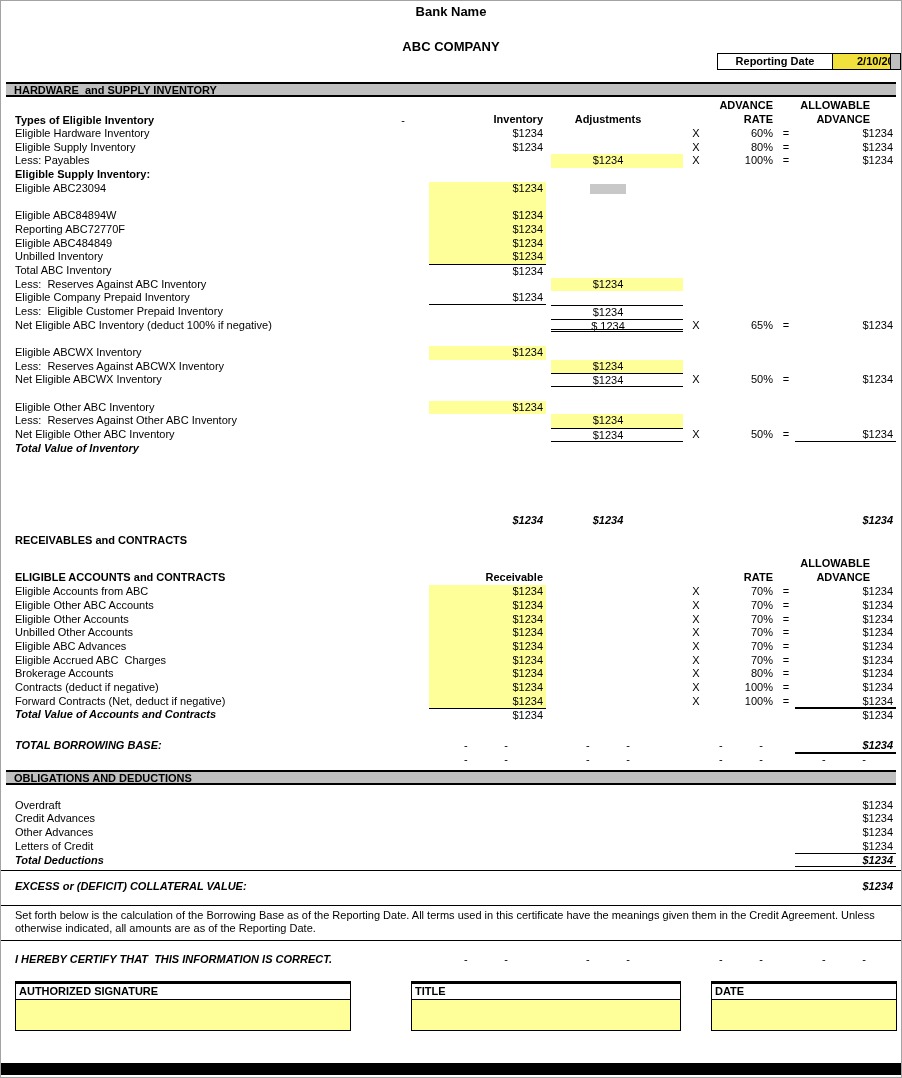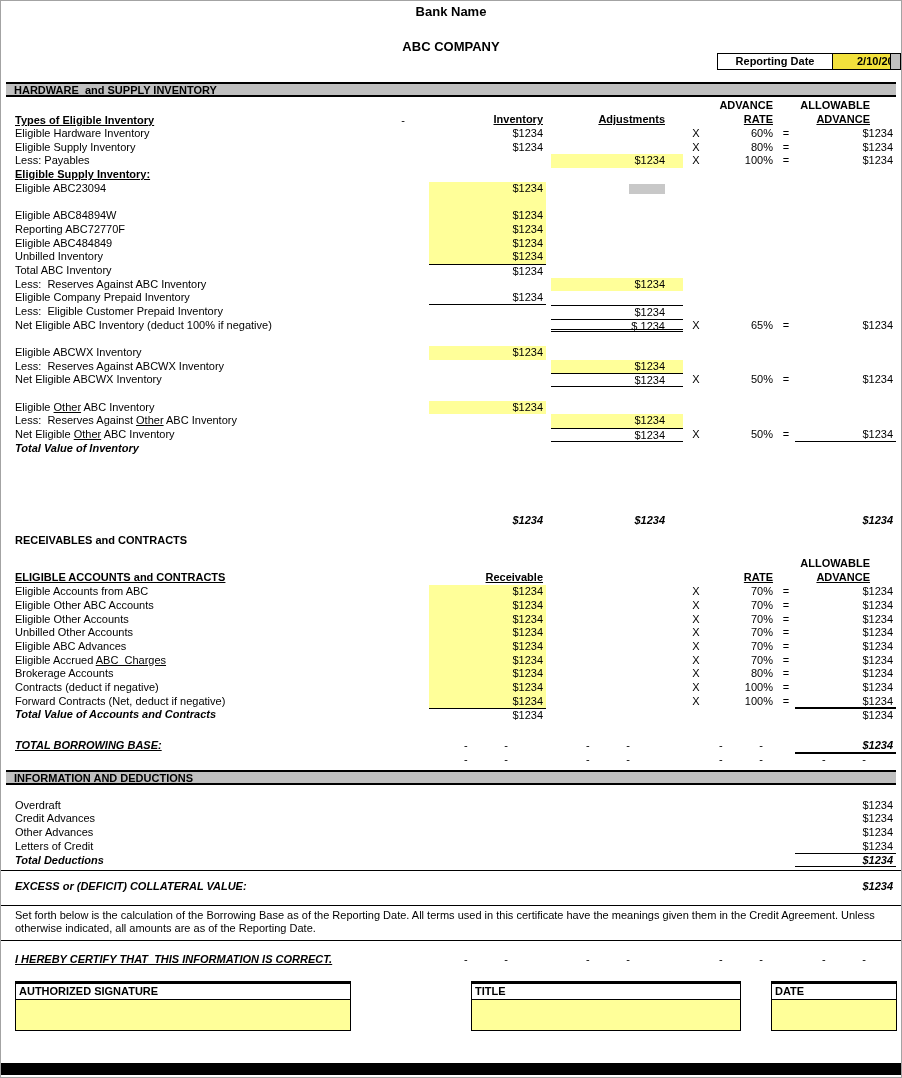--- a/index.html
+++ b/index.html
@@ -14,53 +14,53 @@
   .repcap{width:10px;border:1px solid #000;border-left:none;background:#BFBFBF;}
   .secbar{margin:28px 5px 0 5px;height:15px;line-height:12px;background:#BFBFBF;
           border-top:2px solid #000;border-bottom:2px solid #000;font-weight:bold;padding-left:8px;}
   .secbar2{margin-top:4px;}
   .row{display:flex;height:13.7px;line-height:13.4px;padding:0 5px 0 14px;}
   .hdrA{margin-top:2px;height:13px;}
   .hdrB{height:15px;line-height:14px;}
   .c-label{flex:0 0 414px;white-space:pre;overflow:hidden;}
   .c-inv{flex:0 0 117px;text-align:right;padding-right:3px;}
   .c-gap{flex:0 0 5px;}
-  .c-adj{flex:0 0 132px;text-align:right;padding-right:18px;}
+  .c-adj{flex:0 0 132px;text-align:center;padding-right:18px;}
   .c-x{flex:0 0 26px;text-align:center;}
   .c-rate{flex:0 0 68px;text-align:right;padding-right:4px;}
   .c-eq{flex:0 0 18px;text-align:center;}
   .c-adv{flex:1;text-align:right;padding-right:3px;}
   .hdr-adv{padding-right:26px;}
   .y{background:#FFFF99;}
   .bt{border-top:1px solid #000;}
   .bb{border-bottom:1px solid #000;}
   .bb2{border-bottom:2px solid #000;}
   .bdbl{border-bottom:3px double #000;}
   .bold{font-weight:bold;}
   .bi{font-weight:bold;font-style:italic;}
-  .u{text-decoration:underline;}
+  .u{}
   .pre{white-space:pre;}
   .graybox{display:inline-block;width:36px;height:10px;background:#C8C8C8;vertical-align:middle;}
   .hdr-label{display:flex;justify-content:space-between;align-items:flex-end;padding-right:24px;}
   .hdr-dash{font-weight:normal;}
   .spacer50{height:58px;}
   .heading-recv{padding-left:14px;margin-top:6px;font-weight:bold;height:14px;line-height:14px;}
   .dashes{white-space:pre;text-align:center;font-weight:normal;font-style:normal;}
   .tbbrow{margin-top:16px;height:16px;line-height:14px;}
   .dashrow{height:12px;line-height:11px;}
   .hr{border-top:1px solid #000;}
   .hr-a{margin-top:3px;}
   .hr-b{margin-top:10px;}
   .hr-c{margin-top:2px;}
   .excessrow{margin-top:9px;height:15px;}
   .para{padding:3px 10px 3px 14px;line-height:13px;}
   .certrow{margin-top:12px;height:15px;}
   .sigrow{display:flex;margin-top:13px;padding:0 4px 0 14px;}
   .sigblock{border:1px solid #000;border-top:3px solid #000;background:#fff;}
-  .sig1{width:336px;margin-right:120px;}
+  .sig1{width:336px;margin-right:60px;}
   .sig2{width:270px;margin-right:30px;}
   .sig3{flex:1;}
   .siglabel{font-weight:bold;height:16px;line-height:15px;padding-left:3px;border-bottom:1px solid #000;}
   .siginput{height:30px;background:#FFFF99;}
   .bottombar{position:absolute;left:0;right:0;bottom:2px;height:12px;background:#000;}
 </style>
 </head>
 <body>
 
 <div class="page">
@@ -496,21 +496,21 @@
     <div class="c-label"></div>
     <div class="c-inv dashes">-            -</div>
     <div class="c-gap"></div>
     <div class="c-adj dashes">-            -</div>
     <div class="c-x"></div>
     <div class="c-rate dashes">-            -</div>
     <div class="c-eq"></div>
     <div class="c-adv dashes">-            -</div>
   </div>
 
-  <div class="secbar secbar2"><span>INFORMATION AND DEDUCTIONS</span></div>
+  <div class="secbar secbar2"><span>OBLIGATIONS AND DEDUCTIONS</span></div>
 
   <div id="obl-rows">
       <div class="row">
         <div class="c-inv"></div>
         <div class="c-gap"></div>
         <div class="c-adj"></div>
         <div class="c-x"></div>
         <div class="c-rate"></div>
         <div class="c-eq"></div>
         <div class="c-adv"></div>

